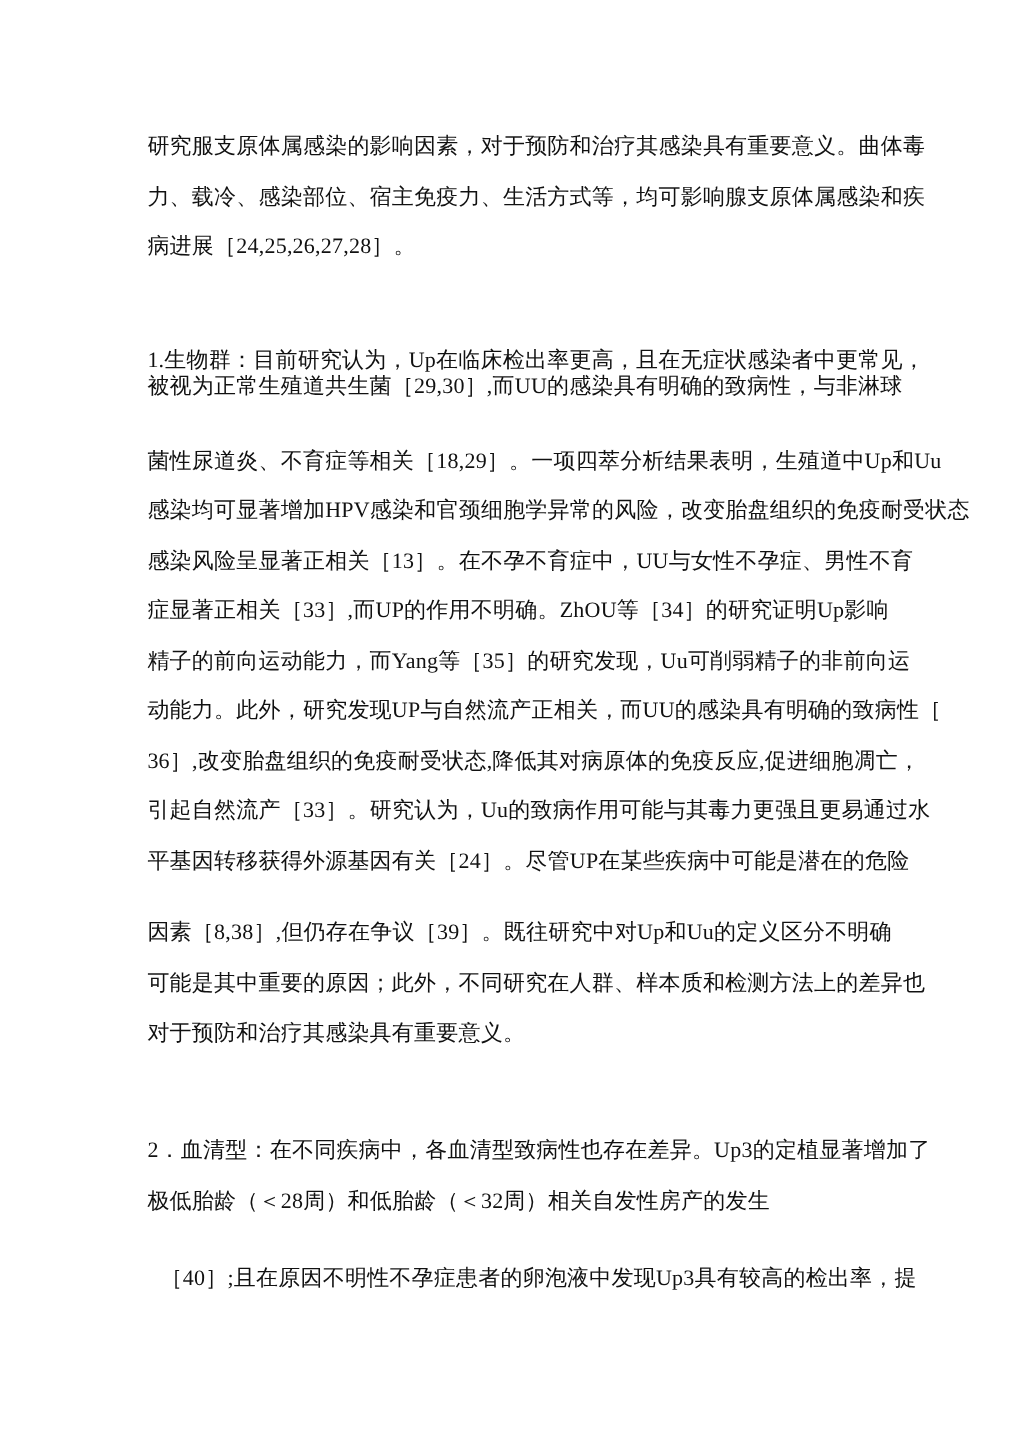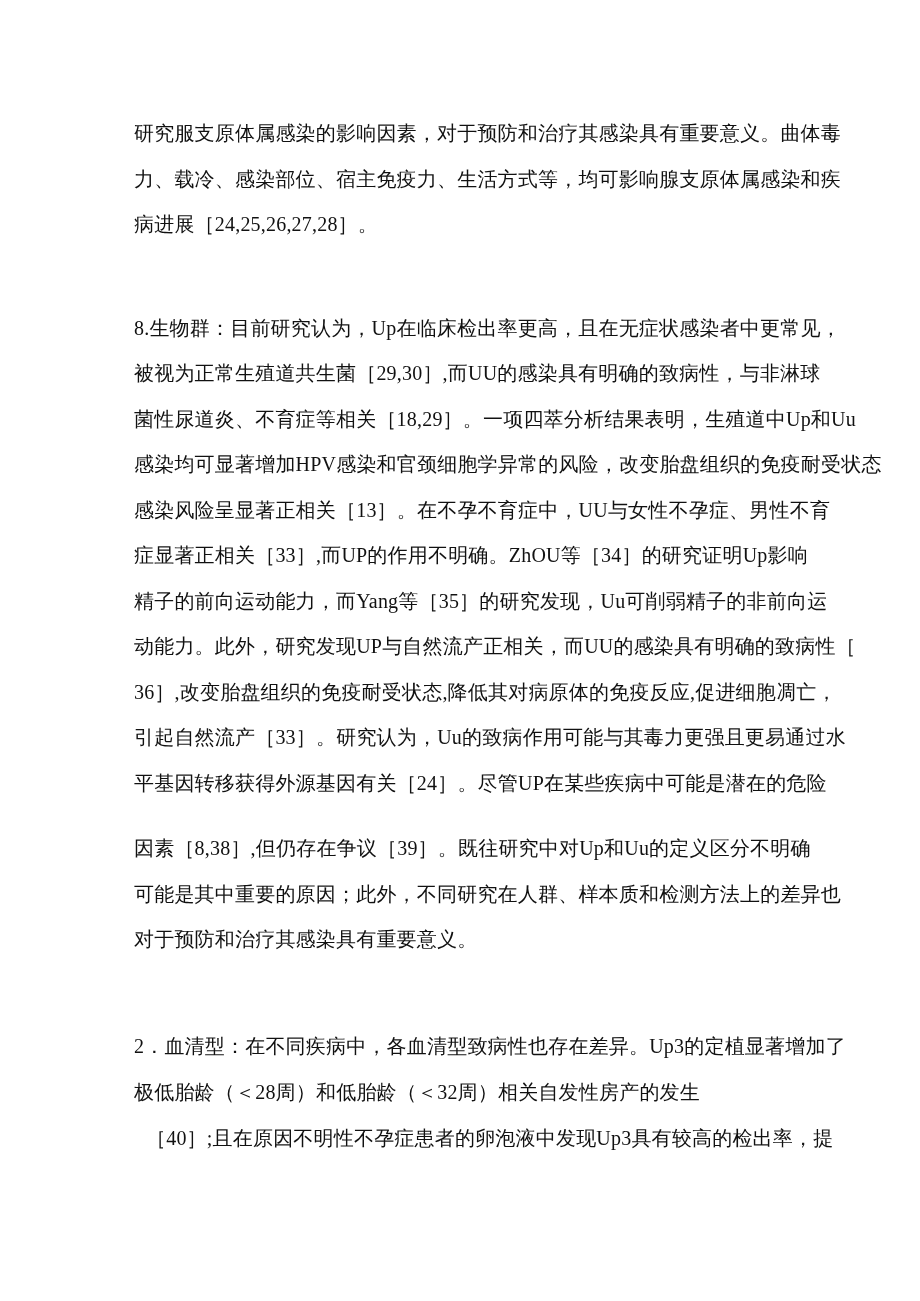--- a/index.html
+++ b/index.html
@@ -26,36 +26,37 @@
       position: absolute;
       left: 134px;
       width: 660px;
       font-size: 20px;
       line-height: 24px;
       white-space: nowrap;
       letter-spacing: 0.2px;
     }
     .line.indent {
       left: 146px;
+      margin-top: 24px;
     }
   </style>
 </head>
 <body>
 
 <div class="page">
 
   <div>
     <div class="line" style="top:121px">研究服支原体属感染的影响因素，对于预防和治疗其感染具有重要意义。曲体毒</div>
     <div class="line" style="top:167px">力、载冷、感染部位、宿主免疫力、生活方式等，均可影响腺支原体属感染和疾</div>
     <div class="line" style="top:212px">病进展［24,25,26,27,28］。</div>
   </div>
 
   <div>
-    <div class="line" style="top:316px">8.生物群：目前研究认为，Up在临床检出率更高，且在无症状感染者中更常见，</div>
-    <div class="line" style="top:361px">被视为正常生殖道共生菌［29,30］,而UU的感染具有明确的致病性，与非淋球</div>
+    <div class="line" style="top:316px">1.生物群：目前研究认为，Up在临床检出率更高，且在无症状感染者中更常见，</div>
+    <div class="line" style="top:339px">被视为正常生殖道共生菌［29,30］,而UU的感染具有明确的致病性，与非淋球</div>
     <div class="line" style="top:407px">菌性尿道炎、不育症等相关［18,29］。一项四萃分析结果表明，生殖道中Up和Uu</div>
     <div class="line" style="top:452px">感染均可显著增加HPV感染和官颈细胞学异常的风险，改变胎盘组织的免疫耐受状态</div>
     <div class="line" style="top:498px">感染风险呈显著正相关［13］。在不孕不育症中，UU与女性不孕症、男性不育</div>
     <div class="line" style="top:543px">症显著正相关［33］,而UP的作用不明确。ZhOU等［34］的研究证明Up影响</div>
     <div class="line" style="top:589px">精子的前向运动能力，而Yang等［35］的研究发现，Uu可削弱精子的非前向运</div>
     <div class="line" style="top:634px">动能力。此外，研究发现UP与自然流产正相关，而UU的感染具有明确的致病性［</div>
     <div class="line" style="top:680px">36］,改变胎盘组织的免疫耐受状态,降低其对病原体的免疫反应,促进细胞凋亡，</div>
     <div class="line" style="top:725px">引起自然流产［33］。研究认为，Uu的致病作用可能与其毒力更强且更易通过水</div>
     <div class="line" style="top:771px">平基因转移获得外源基因有关［24］。尽管UP在某些疾病中可能是潜在的危险</div>
     <div class="line" style="top:836px">因素［8,38］,但仍存在争议［39］。既往研究中对Up和Uu的定义区分不明确</div>

